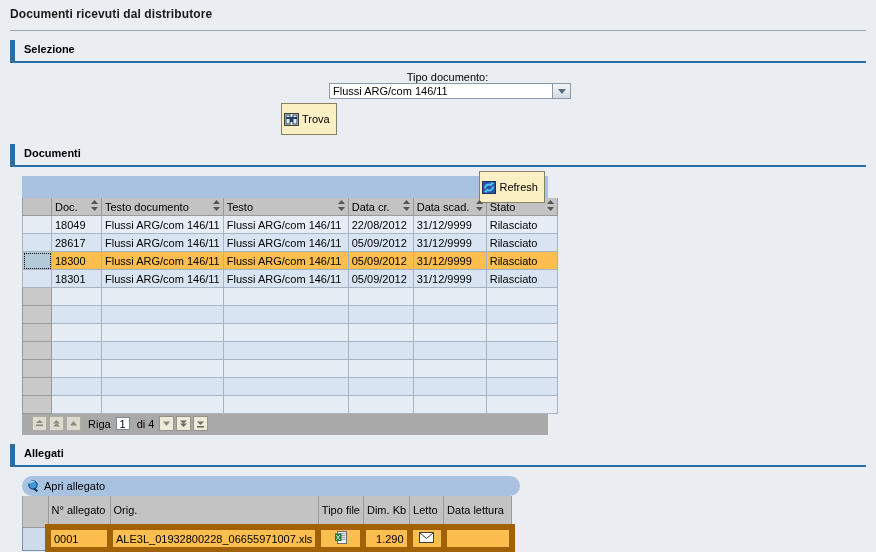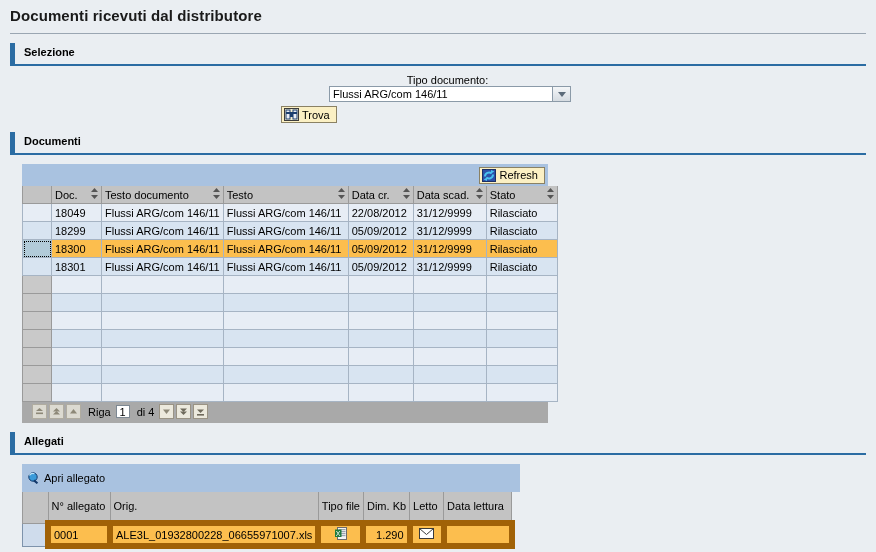--- a/index.html
+++ b/index.html
@@ -8,21 +8,21 @@
     background:#eaeef2;
     font-family:"Liberation Sans", sans-serif;
     font-size:11px;
     color:#000;
     overflow:hidden;
   }
   .page{position:relative;width:876px;height:552px;}
 
   
   .page-title{
-    font-size:15px;
+    font-size:12px;
     font-weight:bold;
     color:#1a1a1a;
     padding:7px 0 0 10px;
     letter-spacing:.1px;
   }
   .title-rule{
     margin:9px 10px 0 10px;
     height:1px;
     background:#9aa6b2;
   }
@@ -81,21 +81,21 @@
     border-right:4px solid transparent;
     border-top:5px solid #5c6b7a;
   }
 
   .btn-row{
     display:flex;justify-content:flex-start;
     padding:4px 0 0 281px;
   }
   .sapbtn{
     display:inline-flex;align-items:center;gap:3px;
-    height:17px;padding:0 5px 0 2px;
+    height:32px;padding:0 5px 0 2px;
     background:#fbf0c4;
     border:1px solid #8a8164;
     font-size:11px;color:#000;
     box-sizing:border-box;
     cursor:pointer;
   }
   .sapbtn .lbl{padding-right:1px;}
 
   
   .ico{display:inline-block;line-height:0;}
@@ -184,25 +184,25 @@
     border:1px solid #7d8893;
     background:#fff;
     font-size:11px;
     text-align:center;
     line-height:13px;
     box-sizing:border-box;
   }
 
   
   .att-toolbar{
-    width:498px;height:28px;
+    width:498px;height:20px;
     background:#a9c2e0;
     display:flex;align-items:center;
     box-sizing:border-box;
-    padding-left:5px;gap:4px;
+    padding-left:5px;gap:4px;border-radius:10px;
   }
   table.att{
     border-collapse:collapse;
     table-layout:fixed;
     font-size:11px;
   }
   table.att th{
     background:#c3c3c3;
     border:1px solid #9a9a9a;
     border-top:none;
@@ -373,21 +373,21 @@
               <td class="selcell"></td>
               <td>18049</td>
               <td>Flussi ARG/com 146/11</td>
               <td>Flussi ARG/com 146/11</td>
               <td>22/08/2012</td>
               <td>31/12/9999</td>
               <td>Rilasciato</td>
             </tr>
             <tr class="r-even">
               <td class="selcell"></td>
-              <td>18299</td>
+              <td>28617</td>
               <td>Flussi ARG/com 146/11</td>
               <td>Flussi ARG/com 146/11</td>
               <td>05/09/2012</td>
               <td>31/12/9999</td>
               <td>Rilasciato</td>
             </tr>
             <tr class="r-sel">
               <td class="selcell focus"></td>
               <td>18300</td>
               <td>Flussi ARG/com 146/11</td>

